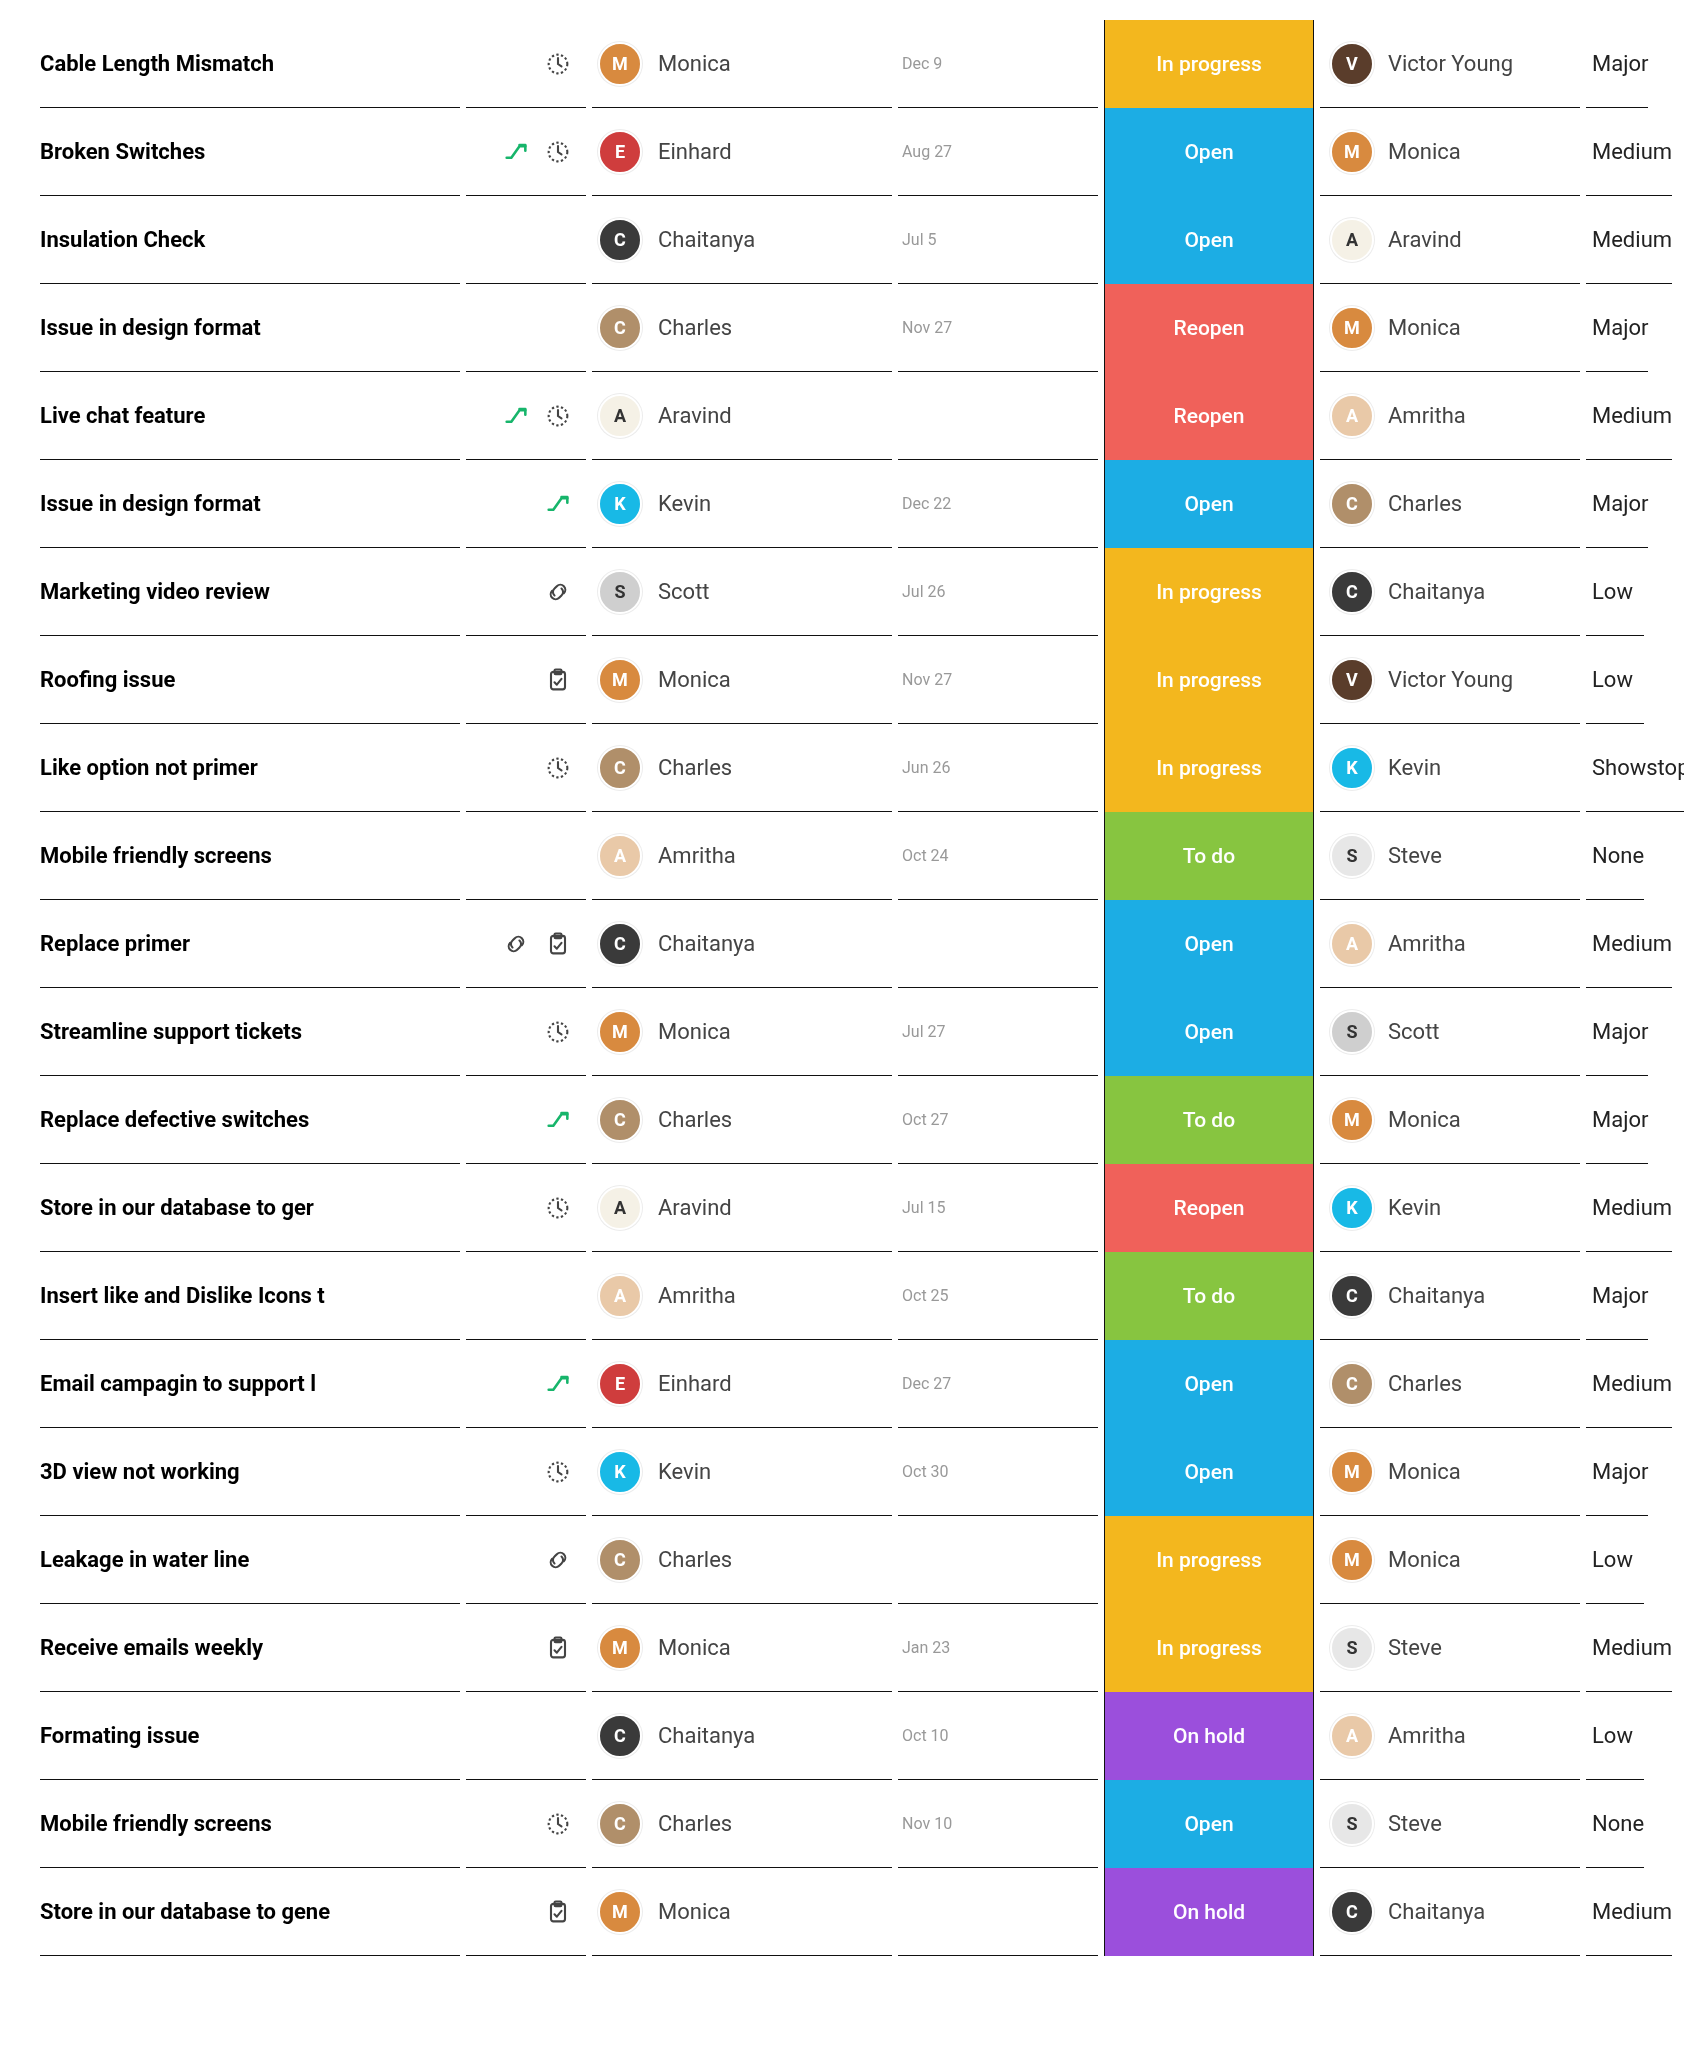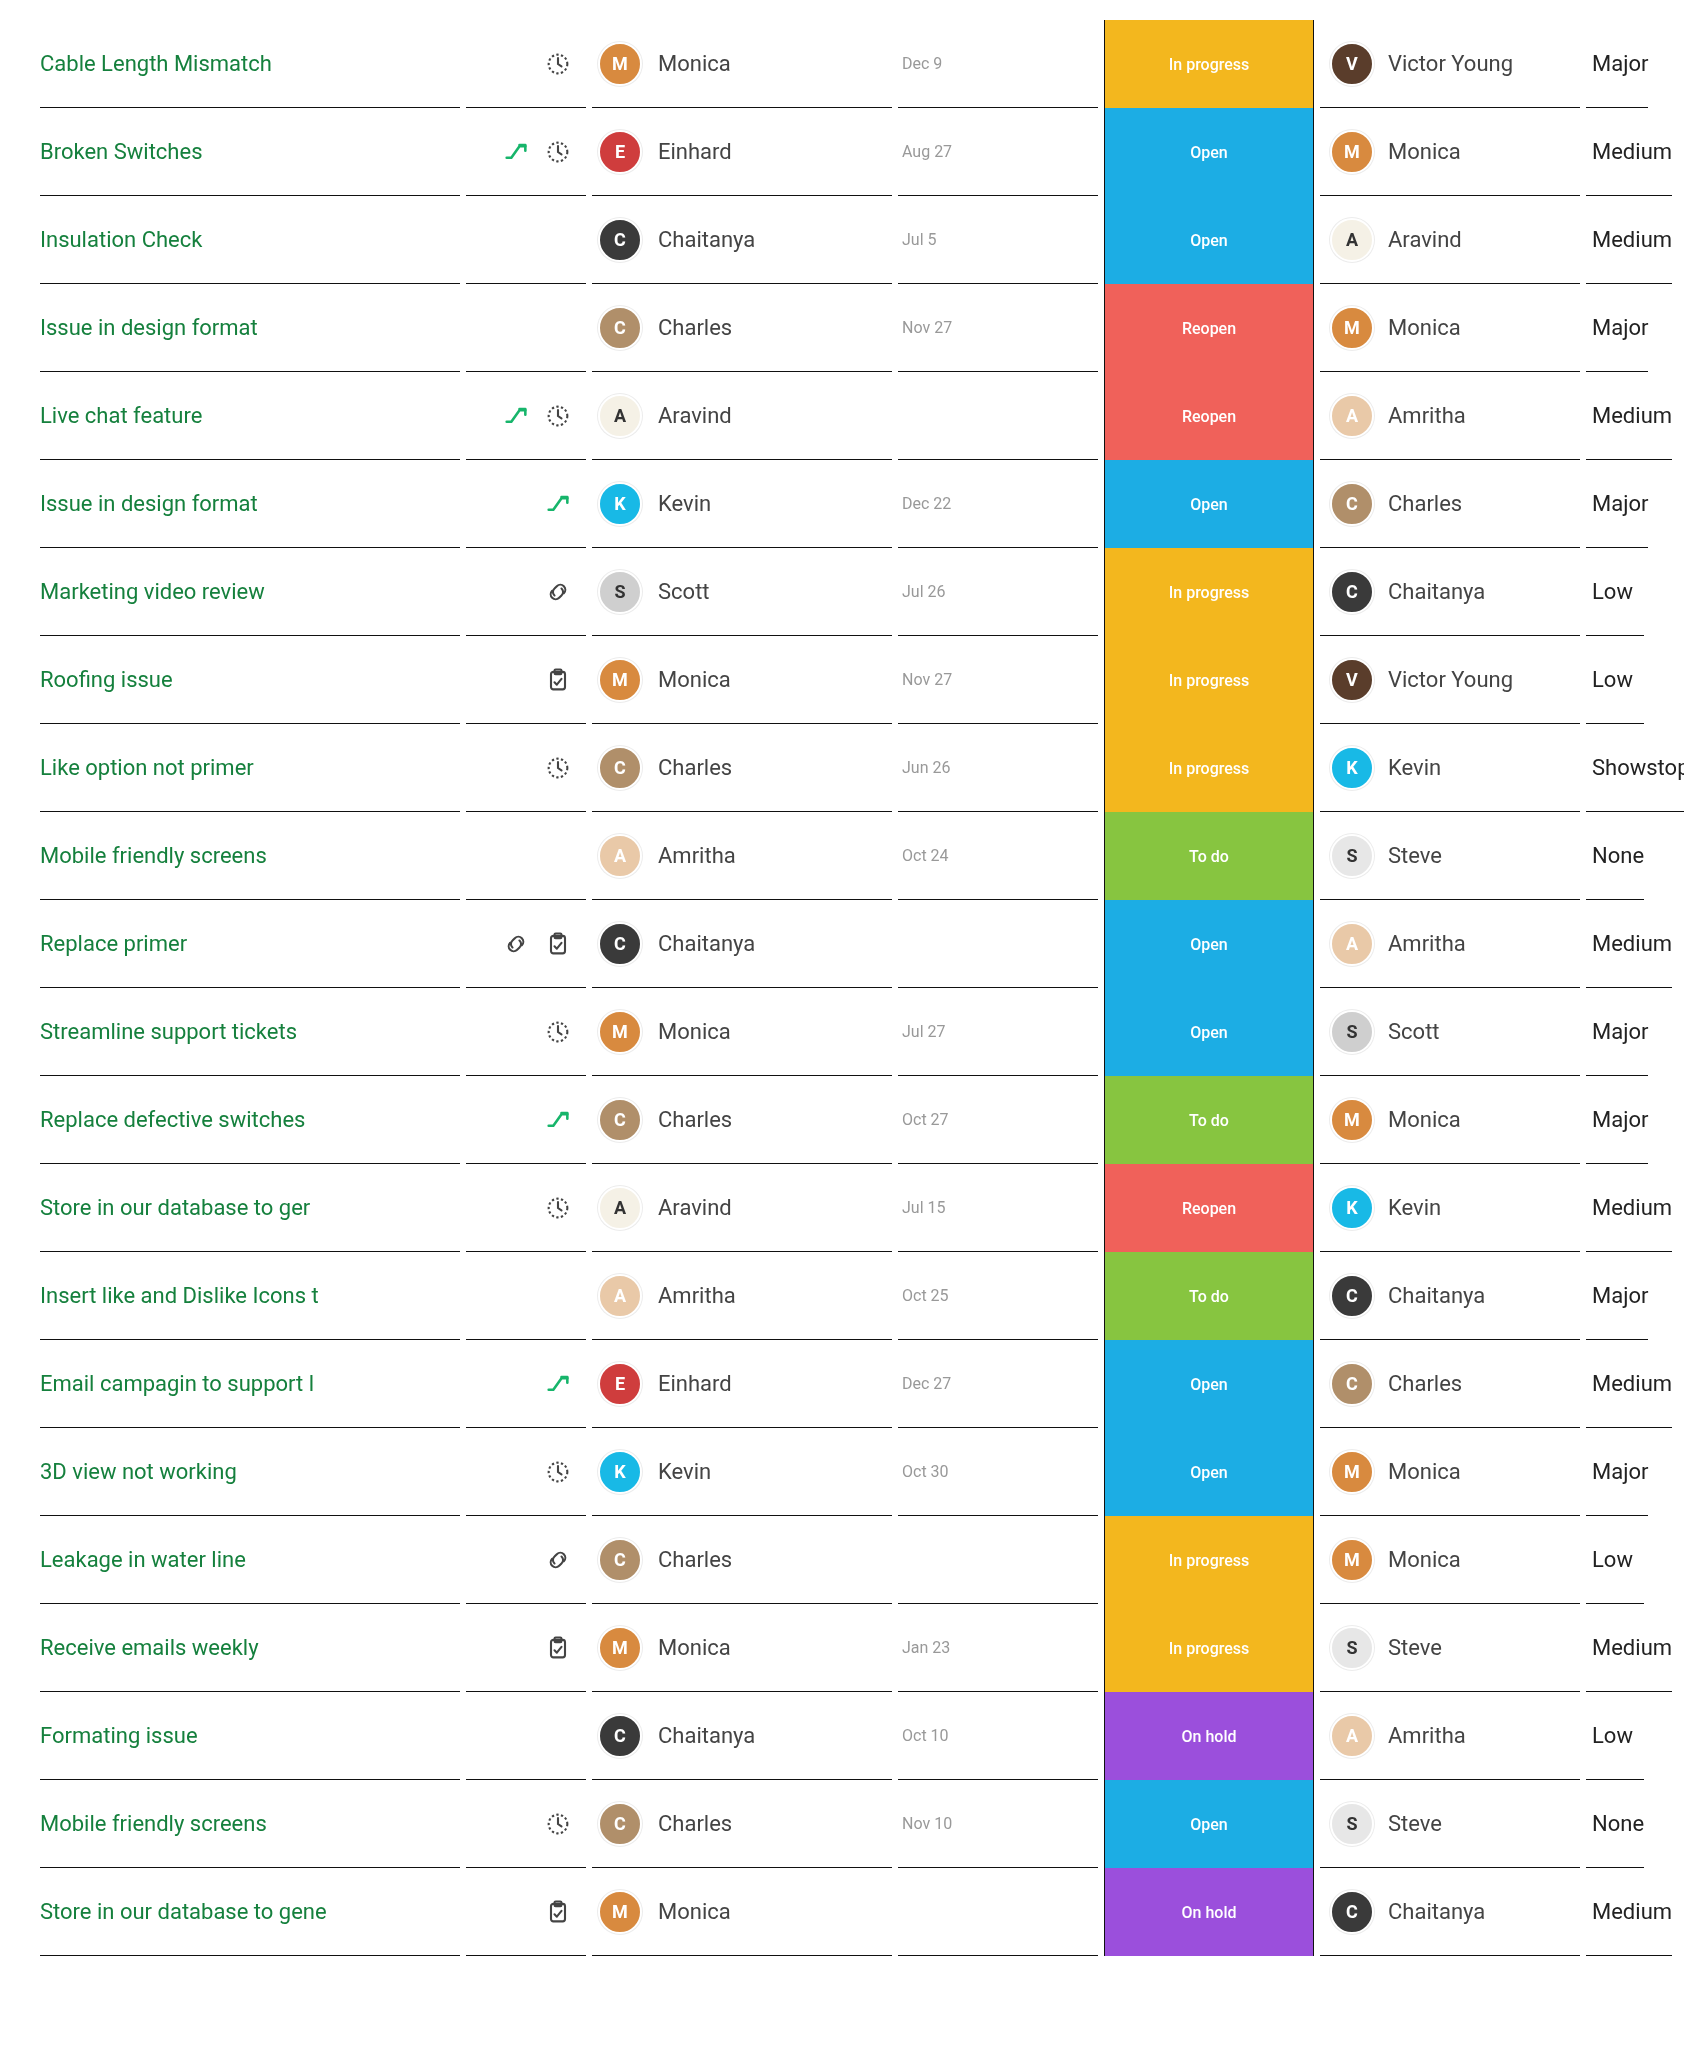--- a/index.html
+++ b/index.html
@@ -15,33 +15,33 @@
     align-items: center;
     height: 88px;
     gap: 6px;
   }
   .cell {
     display: flex;
     align-items: center;
     height: 100%;
   }
   .u-border { border-bottom: 1.5px solid #111; }
-  .title-cell { font-size: 22px; color: #15803d; font-weight: 400; }
+  .title-cell { font-size: 22px; color: #000000; font-weight: 700; }
   .icons-cell { justify-content: flex-end; gap: 14px; padding-right: 14px; }
   .assignee-cell { gap: 16px; padding-left: 6px; }
   .date-cell { font-size: 16px; color: #999; padding-left: 4px; }
   .status-cell { justify-content: center; }
   .status-chip {
     width: 100%;
     height: 100%;
     display: flex;
     align-items: center;
     justify-content: center;
     color: #fff;
-    font-size: 16px;
+    font-size: 21px;
     font-weight: 500;
     border-left: 1.5px solid #111;
     border-right: 1.5px solid #111;
   }
   .reporter-cell { gap: 14px; padding-left: 10px; }
   .priority-cell { font-size: 22px; color: #222; padding-left: 6px; }
 
   .avatar {
     width: 44px; height: 44px; border-radius: 50%;
     display: inline-flex; align-items: center; justify-content: center;

